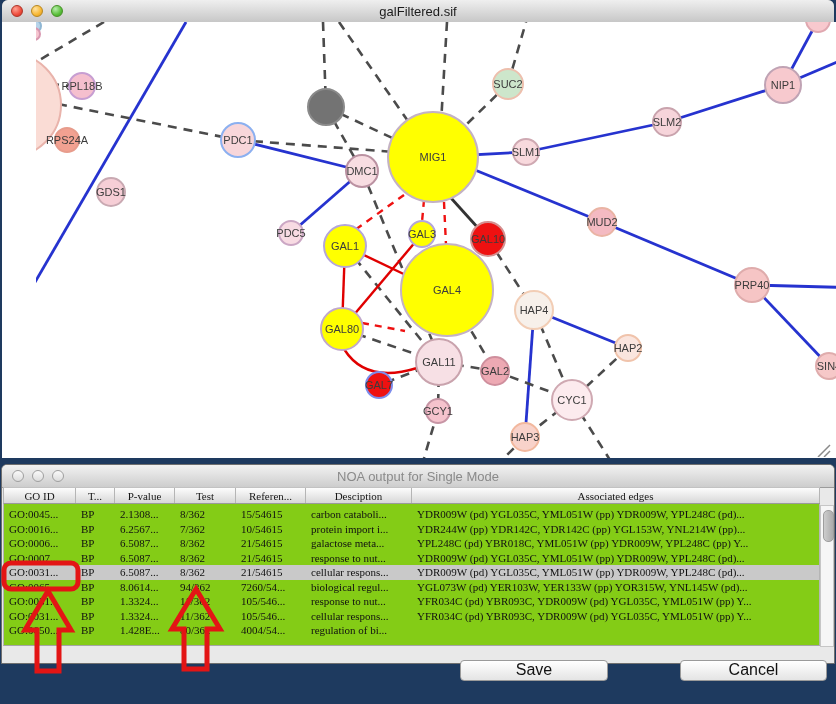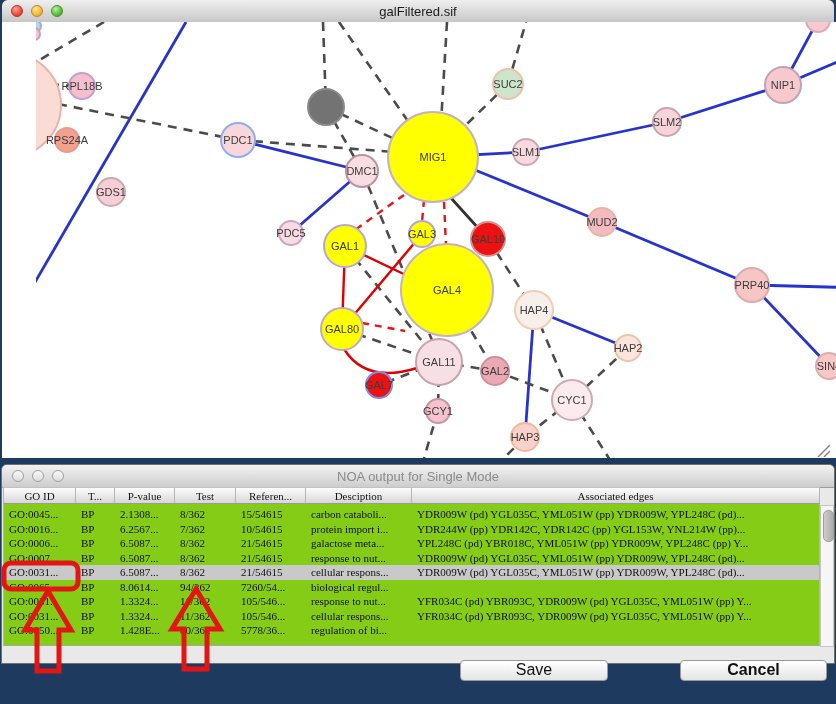--- a/index.html
+++ b/index.html
@@ -36,21 +36,21 @@
   .hcell{font-size:11px;color:#161616;text-align:center;line-height:16px;border-right:1px solid #b5b5b5;overflow:hidden;white-space:nowrap;}
   .tbody{background:#84cc16;border-left:1px solid #b5b5b5;border-right:1px solid #b5b5b5;border-bottom:1px solid #a5a5a5;height:142px;box-sizing:border-box;padding-top:3px;}
   .trow{display:grid;grid-template-columns:72px 39px 60px 61px 70px 106px 1fr;height:14.5px;}
   .trow.sel{background:#c9c9c9;}
   .tcell{font-size:11px;color:#111;line-height:14.5px;padding-left:5px;overflow:hidden;white-space:nowrap;}
   .scrollbar{position:absolute;left:818px;top:40px;width:14px;height:142px;background:#f6f6f6;border:1px solid #c6c6c6;box-sizing:border-box;}
   .thumb{position:absolute;left:1.5px;top:4px;width:9px;height:30px;border-radius:5px;background:linear-gradient(90deg,#cdcdcd,#ababab);border:1px solid #9e9e9e;}
 
   .btn{position:absolute;height:19px;border:1px solid #9a9a9a;border-radius:4px;background:linear-gradient(#ffffff,#e4e4e4);font-size:16px;color:#111;font-family:"Liberation Sans",sans-serif;line-height:17px;text-align:center;box-shadow:inset 0 1px 0 rgba(255,255,255,.7);}
   .btn-save{left:458px;top:195px;width:146px;}
-  .btn-cancel{left:678px;top:195px;width:145px;font-weight:bold;}
+  .btn-cancel{left:678px;top:195px;width:145px;}
 
   
   .annot{position:absolute;left:0;top:0;width:836px;height:704px;pointer-events:none;z-index:50;}
 </style>
 </head>
 <body>
 
 <div class="net-window">
   <div class="net-titlebar">
     <div class="lights">
@@ -248,20 +248,21 @@
           <div class="tcell">cellular respons...</div>
           <div class="tcell">YDR009W (pd) YGL035C, YML051W (pp) YDR009W, YPL248C (pd)...</div>
         </div>
         <div class="trow">
           <div class="tcell">GO:0065...</div>
           <div class="tcell">BP</div>
           <div class="tcell">8.0614...</div>
           <div class="tcell">94/362</div>
           <div class="tcell">7260/54...</div>
           <div class="tcell">biological regul...</div>
+          <div class="tcell">YGL073W (pd) YER103W, YER133W (pp) YOR315W, YNL145W (pd)...</div>
         </div>
         <div class="trow">
           <div class="tcell">GO:0031...</div>
           <div class="tcell">BP</div>
           <div class="tcell">1.3324...</div>
           <div class="tcell">11/362</div>
           <div class="tcell">105/546...</div>
           <div class="tcell">response to nut...</div>
           <div class="tcell">YFR034C (pd) YBR093C, YDR009W (pd) YGL035C, YML051W (pp) Y...</div>
         </div>
@@ -272,21 +273,21 @@
           <div class="tcell">11/362</div>
           <div class="tcell">105/546...</div>
           <div class="tcell">cellular respons...</div>
           <div class="tcell">YFR034C (pd) YBR093C, YDR009W (pd) YGL035C, YML051W (pp) Y...</div>
         </div>
         <div class="trow">
           <div class="tcell">GO:0050...</div>
           <div class="tcell">BP</div>
           <div class="tcell">1.428E...</div>
           <div class="tcell">80/362</div>
-          <div class="tcell">5778/36...</div>
+          <div class="tcell">4004/54...</div>
           <div class="tcell">regulation of bi...</div>
         </div>
       </div>
   </div>
 
   <div class="scrollbar">
     <div class="thumb"></div>
   </div>
 
   <div class="btn btn-save">Save</div>

